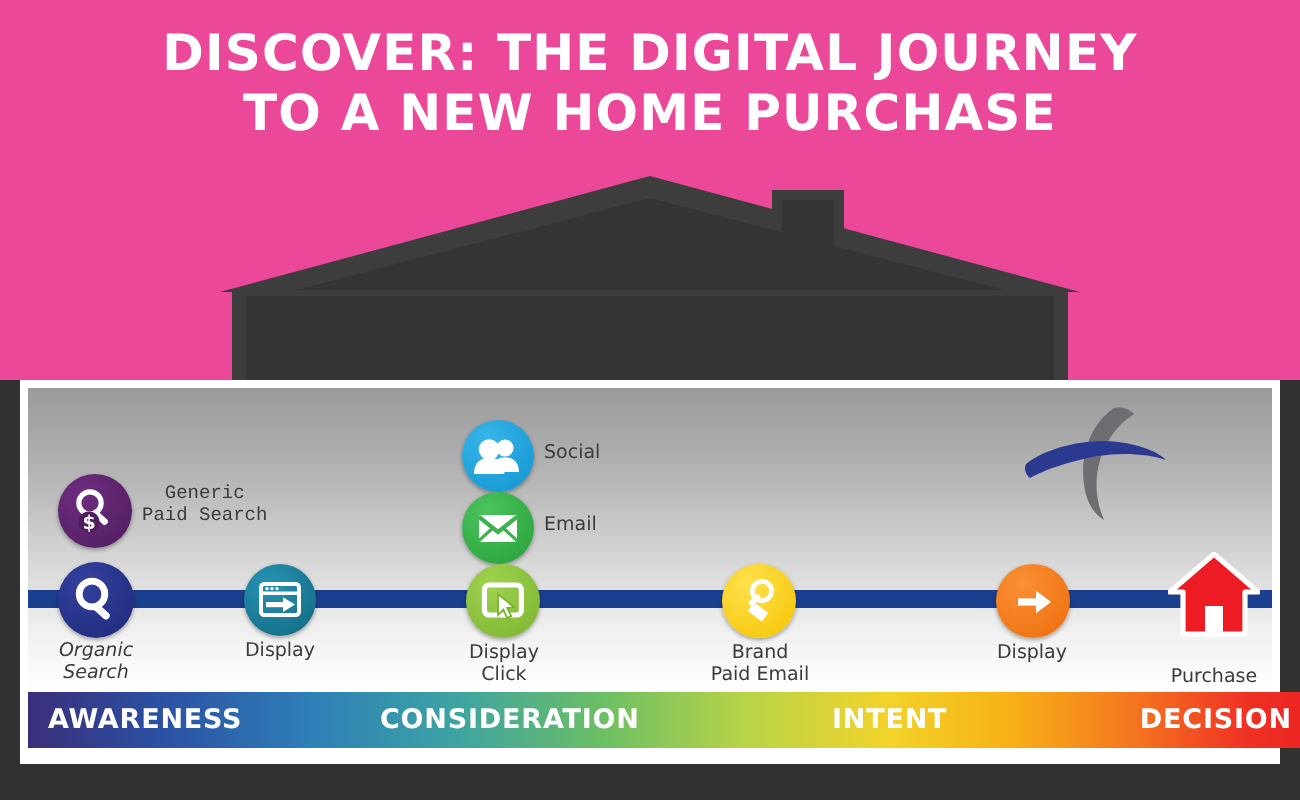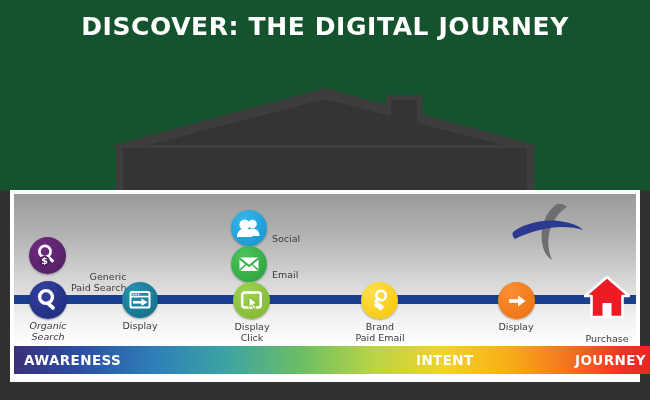--- a/index.html
+++ b/index.html
@@ -7,21 +7,21 @@
     width:650px;height:400px;
     background:#313131;
     font-family:"Liberation Sans", sans-serif;
     overflow:hidden;
     position:relative;
   }
 
   
   #header{
     position:absolute;left:0;top:0;width:650px;height:190px;
-    background:#14532d;
+    background:#ec4899;
     overflow:hidden;
   }
   
   .house-roof-outline{
     position:absolute;left:50%;top:88px;width:0;height:0;
     transform:translateX(-50%);
     border-left:215px solid transparent;
     border-right:215px solid transparent;
     border-bottom:58px solid #3d3d3d;
   }
@@ -98,21 +98,21 @@
   }
   .node-label{
     position:absolute;
     color:#3b3b3b;
     font-size:9.5px;
     line-height:10.5px;
     font-family:"DejaVu Sans", sans-serif;
     white-space:pre;
   }
   .label-below{text-align:center;transform:translateX(-50%);}
-  .label-right{text-align:right;margin-top:12px;}
+  .label-right{text-align:center;}
 
   
   #gradbar{
     position:relative;margin-top:0;
     width:642px;height:28px;
     background:linear-gradient(to right,
       #3b2f7a 0%,
       #2b4fa2 10%,
       #2e7fb8 22%,
       #3ca3a3 33%,
@@ -139,20 +139,21 @@
 <div id="header">
   <div class="house-roof-outline"></div>
   <div class="chimney-outline"></div>
   <div class="chimney-inner"></div>
   <div class="house-roof-inner"></div>
   <div class="house-body-outline"></div>
   <div class="house-body-inner"></div>
 
   <div id="title">
     <span class="line">DISCOVER: THE DIGITAL JOURNEY</span>
+    <span class="line">TO A NEW HOME PURCHASE</span>
   </div>
 </div>
 
 <div id="panel">
 
   <div id="stage">
 
     <div id="timeline"></div>
 
     <div id="logo">
@@ -164,21 +165,21 @@
 
     <div class="node">
       <div class="circ" style="left:15px;top:43px;width:37px;height:37px;background:radial-gradient(circle at 35% 30%,#6e2c80,#4e1d5c);">
         <svg width="26" height="26" viewBox="0 0 26 26">
           <circle cx="10" cy="8.5" r="5.6" fill="none" stroke="#fff" stroke-width="2.6"></circle>
           <rect x="12.5" y="11.3" width="9.5" height="3.2" rx="1.4" fill="#fff" transform="rotate(42 12.5 11.3)"></rect>
           <circle cx="9.5" cy="18" r="5.3" fill="#4e1d5c"></circle>
           <text x="9.5" y="21.4" font-size="9.5" font-weight="bold" fill="#fff" text-anchor="middle" font-family="DejaVu Sans, sans-serif">$</text>
         </svg>
       </div>
-      <div class="node-label label-right" style="left:57px;top:66px;">Generic
+      <div class="node-label label-right" style="left:57px;top:48px;font-family:Liberation Mono, monospace;">Generic
 Paid Search</div>
     </div>
 
     <div class="node">
       <div class="circ" style="left:15px;top:87px;width:38px;height:38px;background:radial-gradient(circle at 35% 28%,#33409e,#1f2a78);">
         <svg width="26" height="26" viewBox="0 0 26 26">
           <circle cx="11" cy="10" r="6.4" fill="none" stroke="#fff" stroke-width="3.4"></circle>
           <rect x="13.2" y="14" width="10" height="3.8" rx="1.8" fill="#fff" transform="rotate(42 13.2 14)"></rect>
         </svg>
       </div>
@@ -264,17 +265,18 @@
           <rect x="18.5" y="27" width="9" height="14" fill="#ffffff"></rect>
         </svg>
       </div>
       <div class="node-label label-below" style="left:593px;top:140px;">Purchase</div>
     </div>
 
   </div>
 
   <div id="gradbar">
     <div class="stage-label" style="left:10px;">AWARENESS</div>
+    <div class="stage-label" style="left:176px;">CONSIDERATION</div>
     <div class="stage-label" style="left:402px;">INTENT</div>
-    <div class="stage-label" style="right:10px;">JOURNEY</div>
+    <div class="stage-label" style="right:10px;">DECISION</div>
   </div>
 
 </div>
 
 </body></html>

